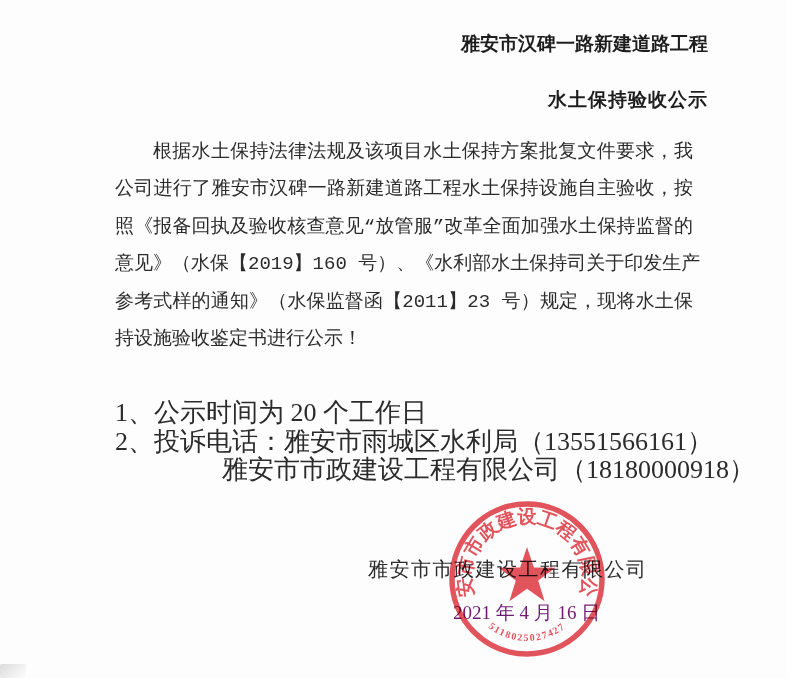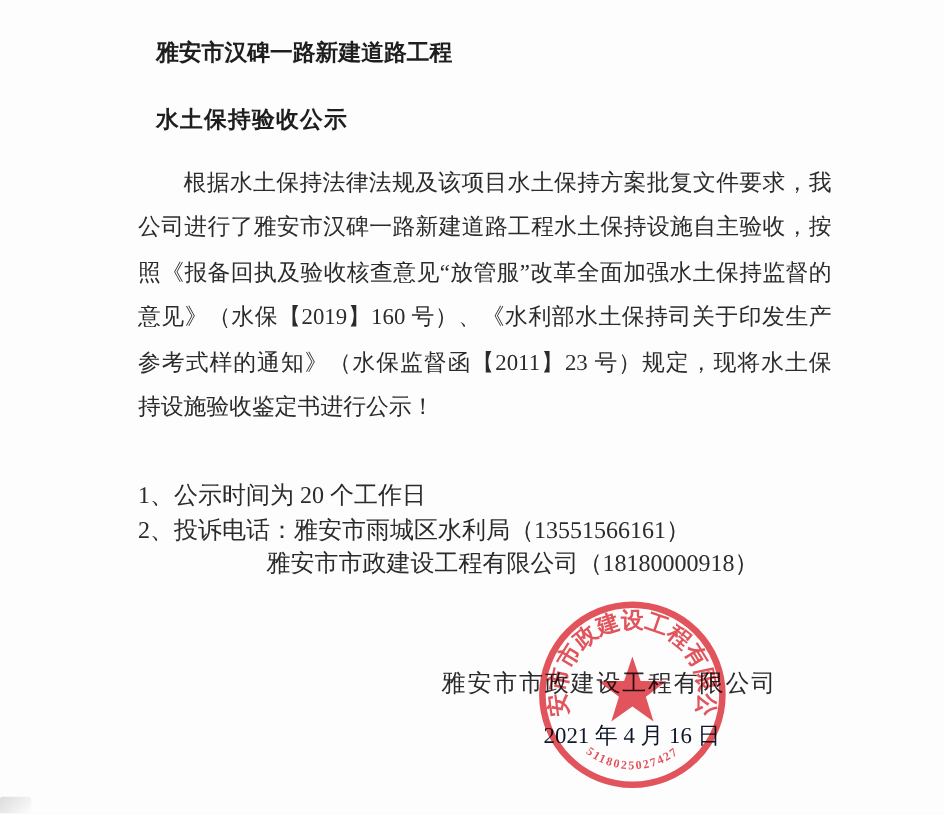--- a/index.html
+++ b/index.html
@@ -11,69 +11,69 @@
   .page{
     position:relative;
     width:787px;height:678px;
     background:#fdfdfd;
     overflow:hidden;
     color:#262626;
   }
   .title{
     position:absolute;
     left:130px;width:578px;
-    text-align:left;
+    text-align:right;
     font-size:19px;
     font-weight:bold;
     color:#1e1e1e;
     white-space:nowrap;
   }
   .title-1{top:31px;}
   .title-2{top:87px;letter-spacing:1px;}
   .body-block{
     position:absolute;
-    left:115px;top:134px;width:578px;
+    left:115px;top:134px;width:578px;font-family:Liberation Mono, monospace;
   }
   .bline{
     height:37.4px;
     line-height:37.4px;
     font-size:19px;
     text-align:justify;
     text-align-last:justify;
     white-space:nowrap;
     color:#2b2b2b;
   }
   .bline.indent{text-indent:38px;}
   .bline.last{text-align-last:left;white-space:normal;}
   .list-block{
     position:absolute;
     left:115px;top:399px;width:600px;
   }
   .litem{
     height:28.6px;
     line-height:28.6px;
-    font-size:20px;
+    font-size:26px;
     color:#2b2b2b;
     white-space:nowrap;
   }
   .litem .num{display:inline-block;min-width:28px;}
   .litem.cont{padding-left:107px;}
   .sig-company{
     position:absolute;
     left:368px;top:556px;
     font-size:20px;
     letter-spacing:1.5px;
     color:#2b2b2b;
     white-space:nowrap;
   }
   .sig-date{
     position:absolute;
     left:453px;top:600px;
     font-size:19px;
-    color:#0f172a;
+    color:#701a75;
     white-space:nowrap;
   }
   .seal{
     position:absolute;
     left:427px;top:479px;
     width:200px;height:200px;
     mix-blend-mode:multiply;
     opacity:0.88;
     pointer-events:none;
   }

